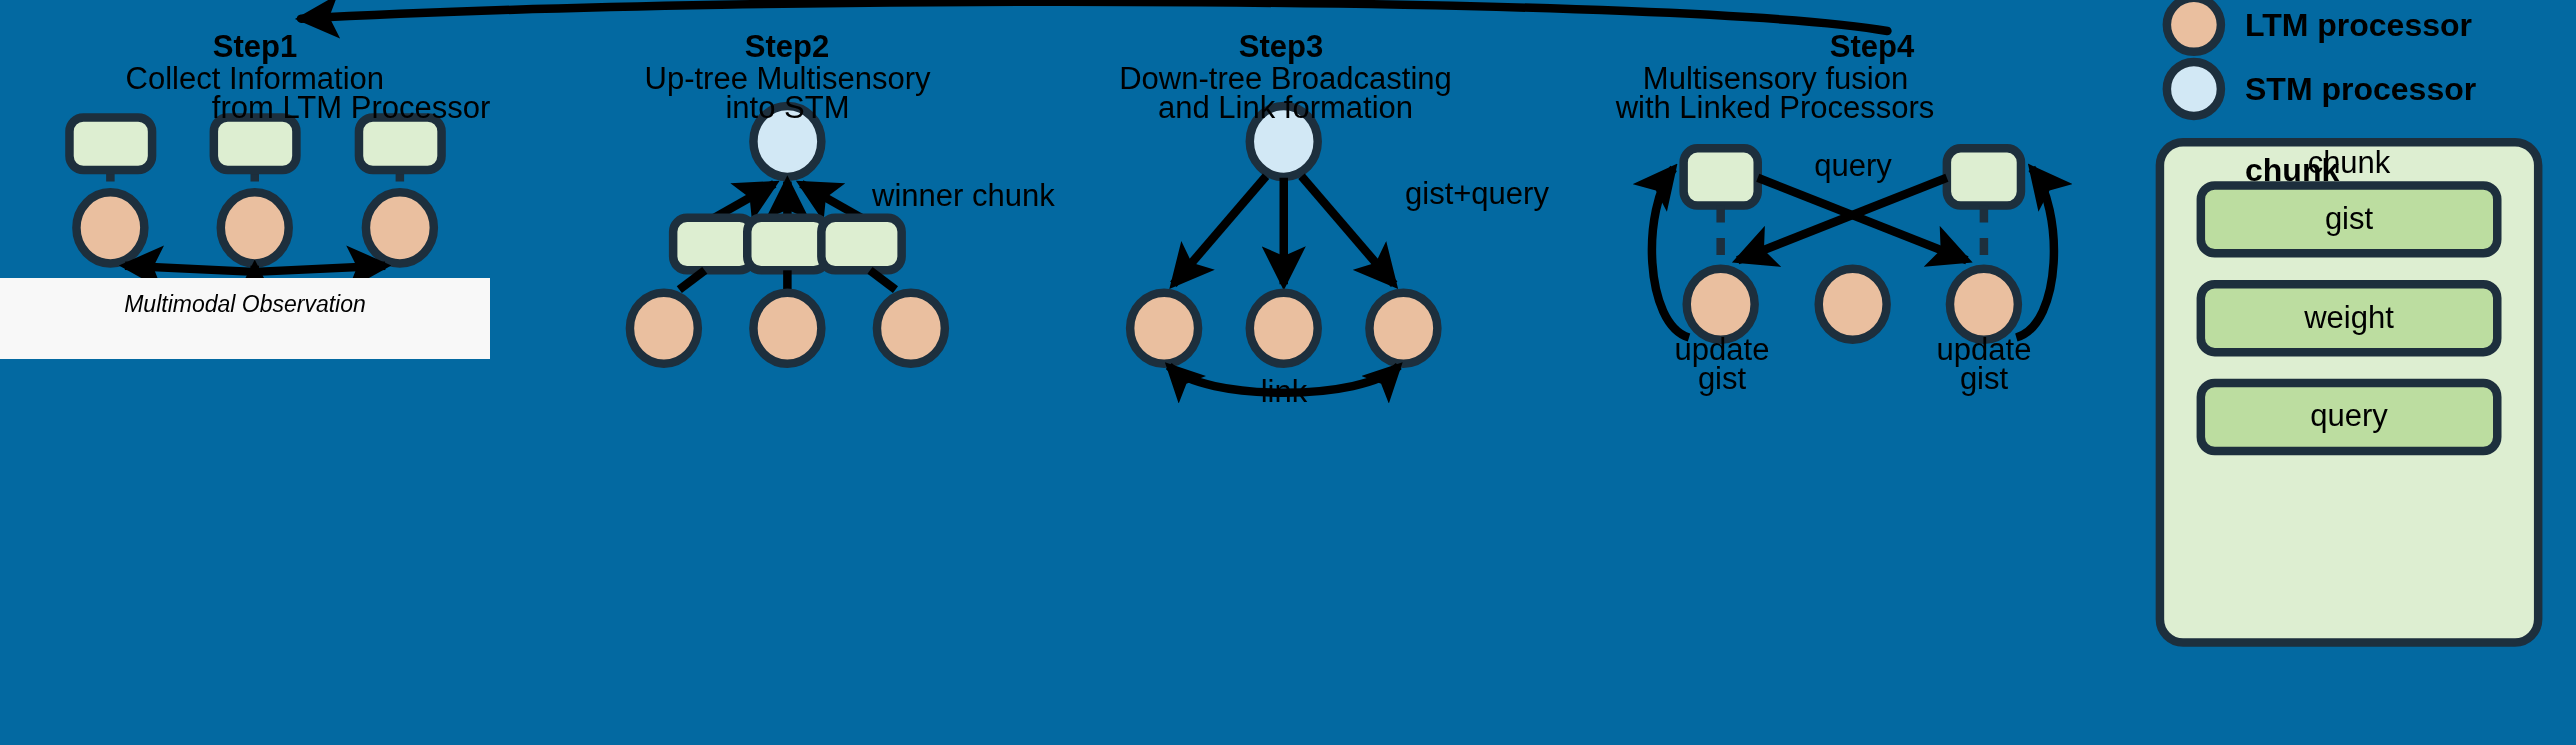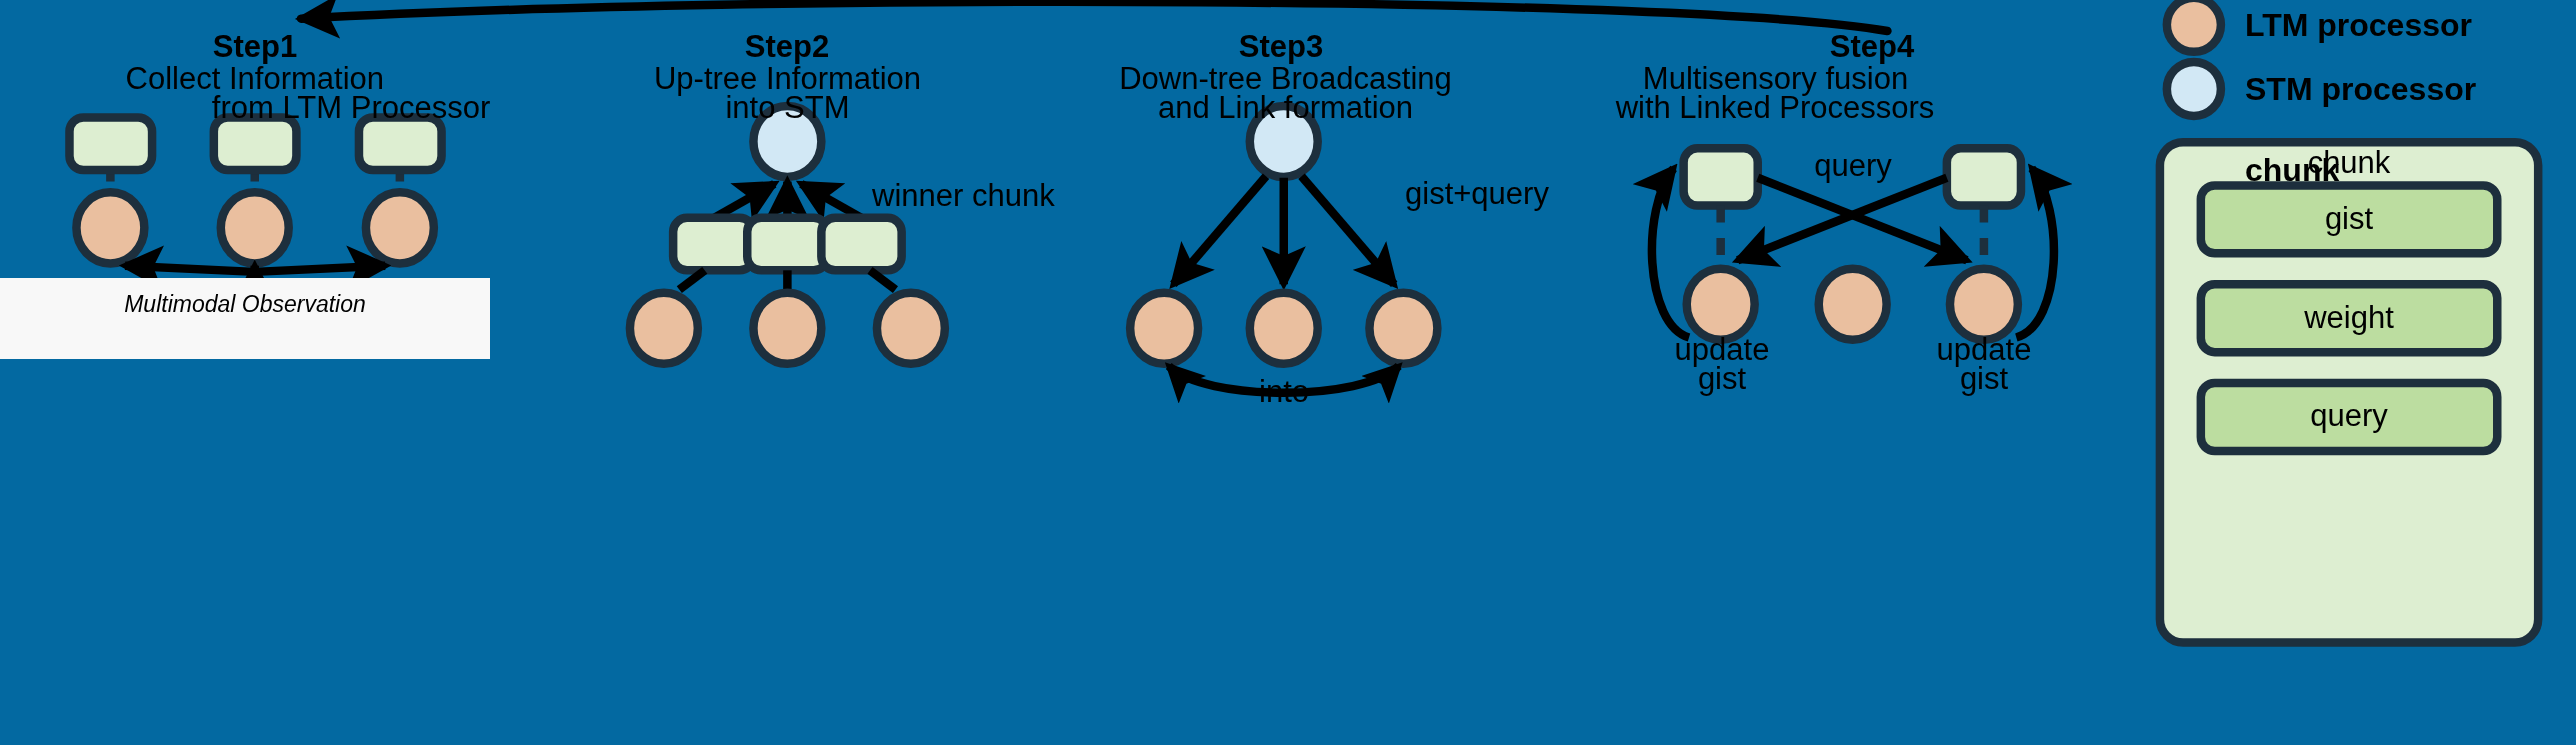--- a/index.html
+++ b/index.html
@@ -145,31 +145,31 @@
   <div class="txt step-sub" style="left:19.3px;top:60px;width:471px;">Collect Information</div>
   <div class="txt step-sub" style="left:19.3px;top:89px;width:471px;text-align:right;">from LTM Processor</div>
 
   <div class="obsbox" style="left:0px;top:278px;width:490px;height:81px;">
     <span>
       <span>Multimodal Observation</span><br>
     </span>
   </div>
 
   <div class="txt step-title" style="left:648px;top:28.6px;width:278px;">Step2</div>
-  <div class="txt step-sub" style="left:552px;top:60px;width:471px;">Up-tree Information</div>
+  <div class="txt step-sub" style="left:552px;top:60px;width:471px;">Up-tree Multisensory</div>
   <div class="txt step-sub" style="left:552px;top:89px;width:471px;">into STM</div>
 
   <div class="txt edge-label" style="left:872px;top:178px;width:293px;text-align:left;">winner chunk</div>
 
   <div class="txt step-title" style="left:1142px;top:28.6px;width:278px;">Step3</div>
   <div class="txt step-sub" style="left:1046px;top:60px;width:479px;">Down-tree Broadcasting</div>
   <div class="txt step-sub" style="left:1046px;top:89px;width:479px;">and Link formation</div>
 
   <div class="txt edge-label" style="left:1405px;top:176px;width:255px;text-align:left;">gist+query</div>
-  <div class="txt edge-label" style="left:1230px;top:374px;width:108px;">into</div>
+  <div class="txt edge-label" style="left:1230px;top:374px;width:108px;">link</div>
 
   <div class="txt step-title" style="left:1733px;top:28.6px;width:278px;">Step4</div>
   <div class="txt step-sub" style="left:1540px;top:60px;width:471px;">Multisensory fusion</div>
   <div class="txt step-sub" style="left:1532px;top:89px;width:486px;">with Linked Processors</div>
 
   <div class="txt edge-label" style="left:1772px;top:148px;width:162px;">query</div>
 
   <div class="txt edge-label" style="left:1635px;top:332px;width:174px;">update</div>
   <div class="txt edge-label" style="left:1635px;top:361px;width:174px;">gist</div>
 

